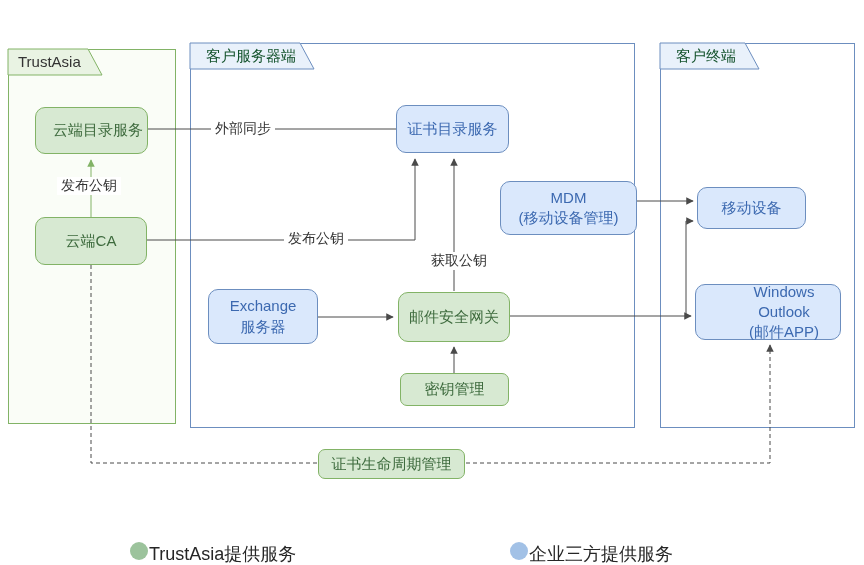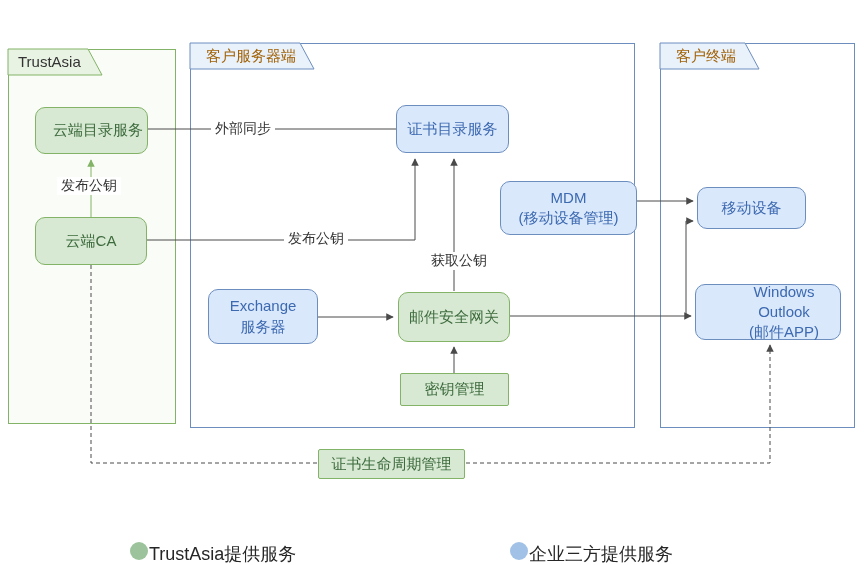--- a/index.html
+++ b/index.html
@@ -11,24 +11,24 @@
   .g-server{left:190px;top:14px;width:445px;height:385px;border-color:var(--blue-stroke);background:#ffffff;}
   .g-client{left:660px;top:14px;width:195px;height:385px;border-color:var(--blue-stroke);background:#ffffff;}
 
   svg.edges{position:absolute;left:0;top:0;z-index:2;}
 
   .node{position:absolute;z-index:3;display:flex;align-items:center;justify-content:center;
         text-align:center;border:1px solid;border-radius:10px;font-size:15px;line-height:1.35;
         white-space:pre-line;box-sizing:border-box;}
   .node.green{background:var(--green-fill);border-color:var(--green-stroke);color:var(--green-text);}
   .node.blue{background:var(--blue-fill);border-color:var(--blue-stroke);color:var(--blue-text);}
-  .node.small{border-radius:2px;}
+  .node.small{border-radius:7px;}
 
   .tab-label{position:absolute;z-index:4;font-size:15px;color:#333;white-space:nowrap;}
-  .tab-label.blue{color:#a16207;}
+  .tab-label.blue{color:#14532d;}
 
   .edge-label{position:absolute;z-index:4;transform:translate(-50%,-50%);background:#ffffff;
               padding:0 4px;font-size:14px;color:#333;white-space:nowrap;}
 
   .legend-item{position:absolute;z-index:4;display:flex;gap:1px;
                font-size:18px;color:#262626;}
   .legend-dot{width:18px;height:18px;border-radius:50%;flex:0 0 auto;}
   .legend-dot.green{background:var(--legend-green);}
   .legend-dot.blue{background:var(--legend-blue);}
 </style>

